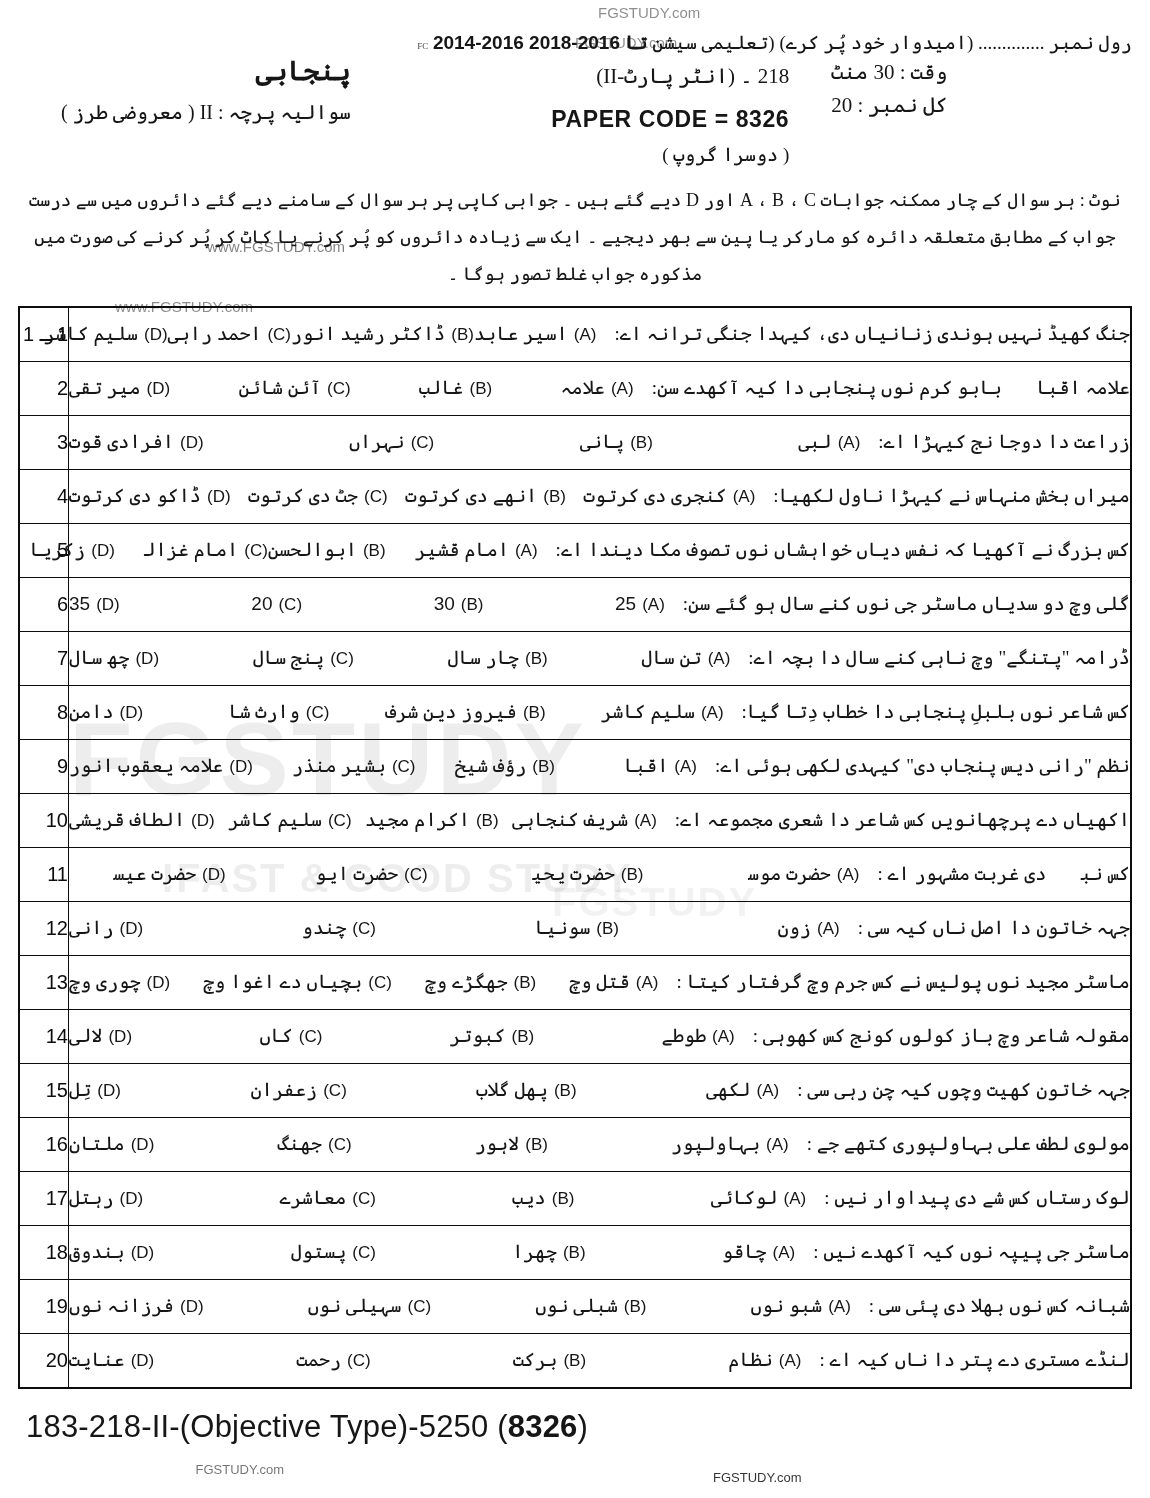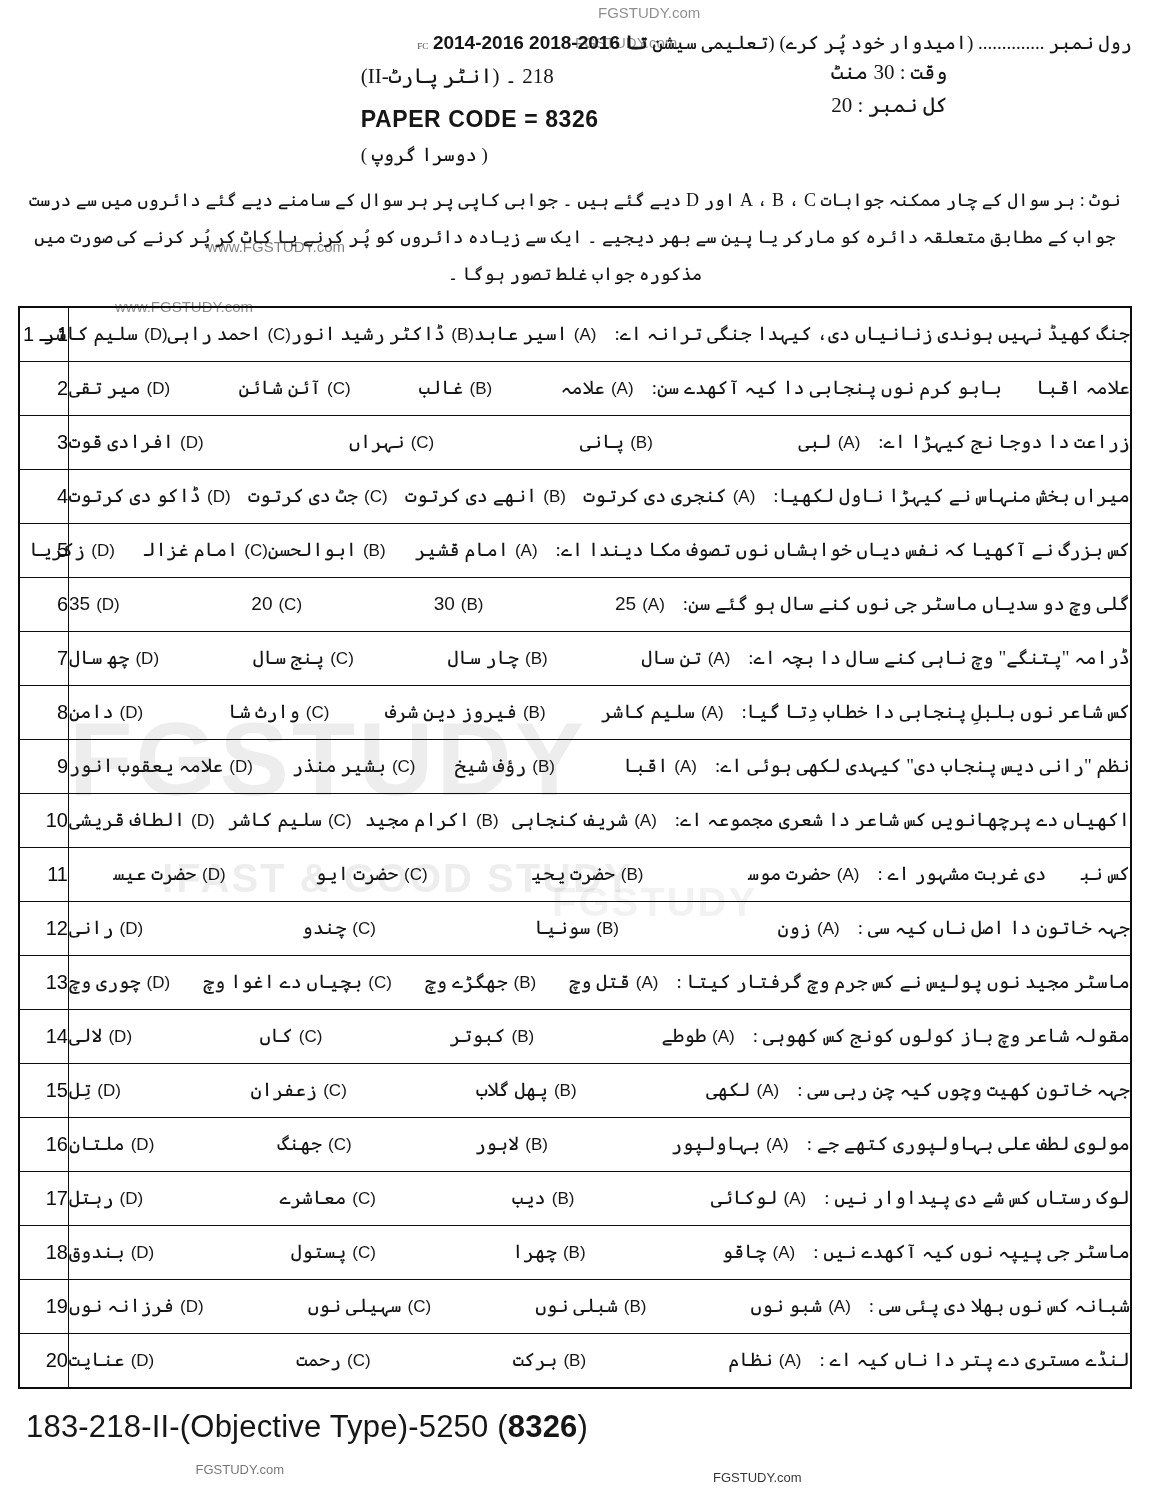--- a/index.html
+++ b/index.html
@@ -27,21 +27,21 @@
   .hdr-line1{display:flex;align-items:flex-end;
              gap:4px;font-size:19px;line-height:1.1;height:44px;}
   .sess{font-size:19px;white-space:nowrap;direction:rtl;}
   .sess .lat{direction:ltr;display:inline-block;font-family:"Liberation Sans",sans-serif;
              font-size:19px;font-weight:600;}
   .fcmark{font-size:9px;vertical-align:baseline;opacity:.8;}
 
   .hdr-grid{display:grid;grid-template-columns:1fr 1.25fr 1fr;
             align-items:start;margin-top:2px;}
   .col-left{text-align:left;direction:rtl;padding-left:42px;}
-  .col-mid{text-align:left;}
+  .col-mid{text-align:right;}
   .col-right{text-align:right;direction:rtl;padding-right:10px;}
 
   .subject{font-size:27px;font-weight:600;line-height:1.15;}
   .paper-line{font-size:20px;margin-top:13px;white-space:nowrap;}
   .kv{font-size:21px;white-space:nowrap;line-height:1.55;}
   .code218{font-size:21px;margin-top:8px;white-space:nowrap;}
   .papercode{font-family:"Liberation Sans",sans-serif;font-weight:bold;
              font-size:23px;letter-spacing:.6px;margin-top:17px;}
   .groupline{font-size:19px;margin-top:10px;}
 
@@ -112,20 +112,24 @@
         <div class="kv">وقت : 30 منٹ</div>
         <div class="kv">کل نمبر : 20</div>
       </div>
 
       <div class="col-mid">
         <div class="code218">218 ۔ (انٹر پارٹ-II)</div>
         <div class="papercode">PAPER CODE = 8326</div>
         <div class="groupline">( دوسرا گروپ )</div>
       </div>
 
+      <div class="col-right">
+        <div class="subject">پنجابی</div>
+        <div class="paper-line">سوالیہ پرچہ : II ( معروضی طرز )</div>
+      </div>
 
     </div>
   </div>
 
   <div class="note">نوٹ : ہر سوال کے چار ممکنہ جوابات A ، B ، C اور D دیے گئے ہیں ۔ جوابی کاپی پر ہر سوال کے سامنے دیے گئے دائروں میں سے درست جواب کے مطابق متعلقہ دائرہ کو مارکر یا پین سے بھر دیجیے ۔ ایک سے زیادہ دائروں کو پُر کرنے یا کاٹ کر پُر کرنے کی صورت میں مذکورہ جواب غلط تصور ہوگا ۔</div>
 
   <div class="tbl-wrap">
     <table class="qt">
       <tbody id="qbody">
           <tr>

